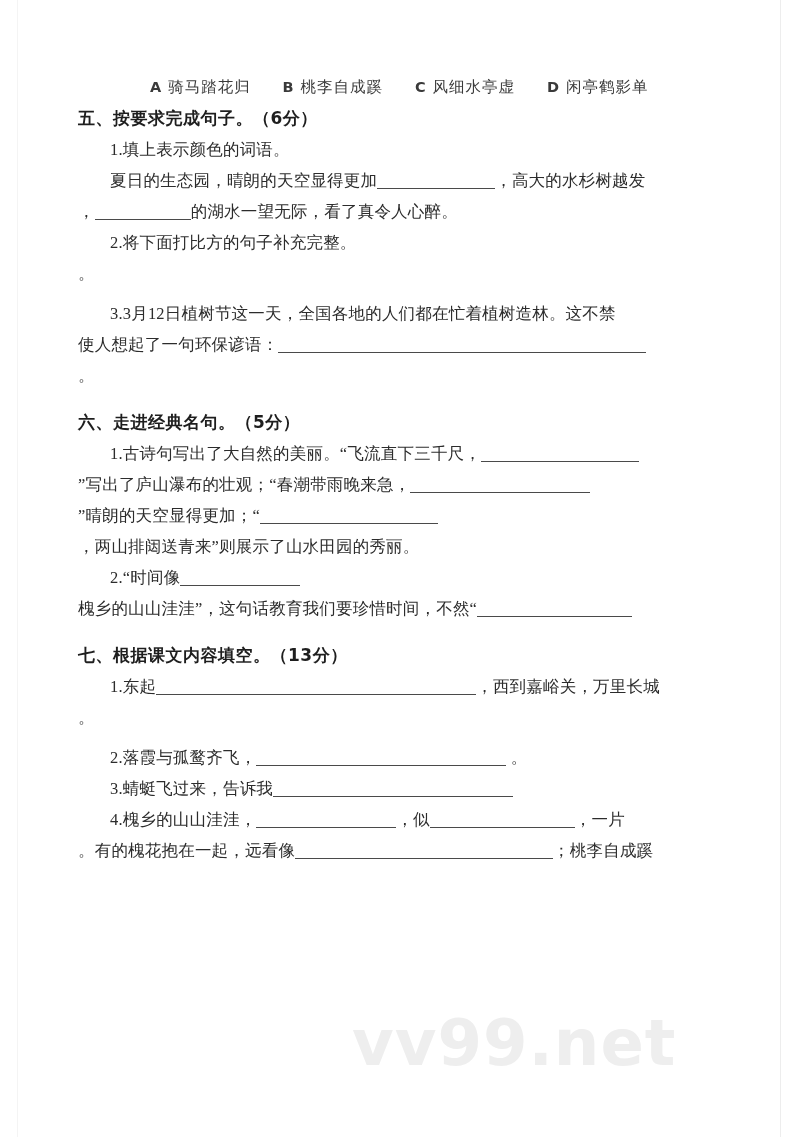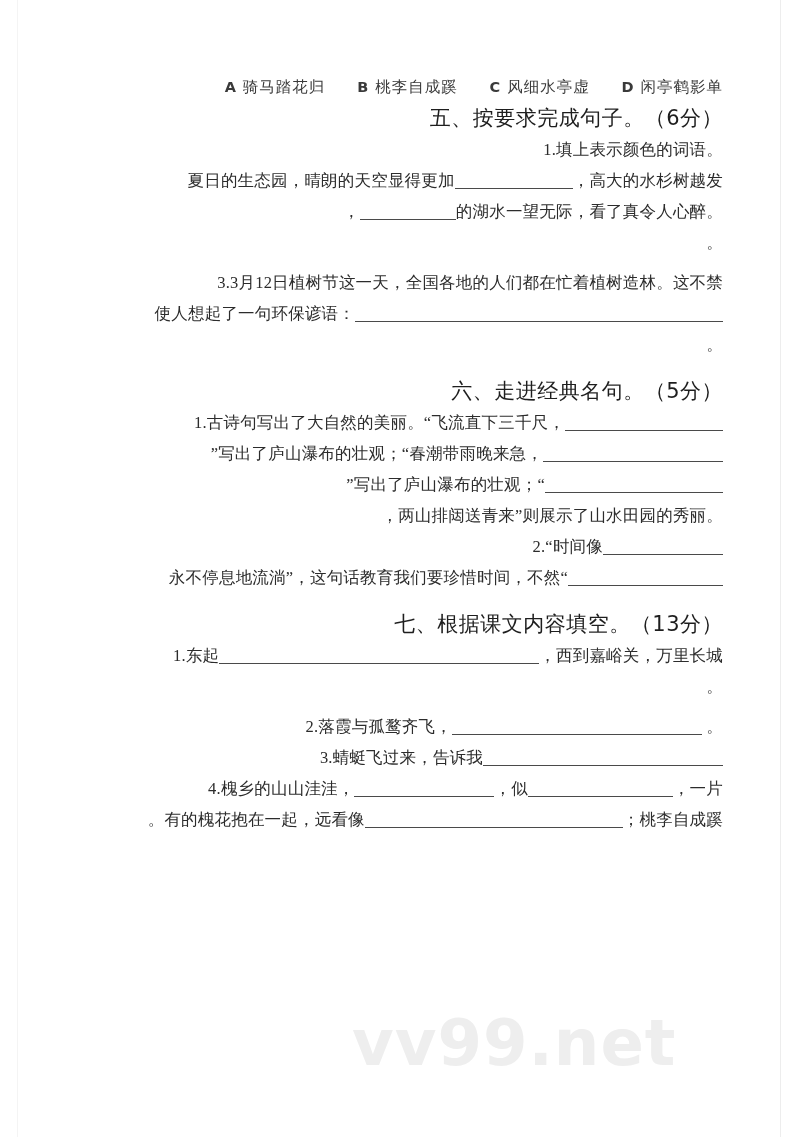--- a/index.html
+++ b/index.html
@@ -54,21 +54,20 @@
     color: #eeeeee;
     user-select: none;
     white-space: nowrap;
   }
   
   .content {
     position: absolute;
     left: 78px;
     top: 72px;
     width: 645px;
-    text-align: right;
   }
   .line {
     position: relative;
     color: #2c2c2c;
     font-size: 16.5px;
     line-height: 31px;
     white-space: nowrap;
     letter-spacing: 0.2px;
   }
   .ln-mc {
@@ -79,22 +78,22 @@
     color: #3a3a3a;
   }
   .ln-mc .opt-letter {
     font-family: "DejaVu Sans", sans-serif;
     font-weight: bold;
     font-size: 14.5px;
   }
   .ln-mc .opt-gap { display: inline-block; width: 20px; }
   .heading {
     font-family: "DejaVu Sans", "Liberation Sans", sans-serif;
-    font-weight: normal;
-    font-size: 21px;
+    font-weight: bold;
+    font-size: 17px;
     color: #1e1e1e;
     letter-spacing: 0.5px;
   }
   .indent { padding-left: 32px; }
   .hang { padding-left: 0px; }
   
   .blank {
     display: inline-block;
     border-bottom: 1.4px solid #4a4a4a;
     vertical-align: -3px;
@@ -147,20 +146,21 @@
       <div class="line indent">1.填上表示颜色的词语。</div>
 
       <div class="line indent">
         <span>夏日的生态园，晴朗的天空显得更加</span><span class="blank" style="width:118px"></span><span>，高大的水杉树越发</span>
       </div>
 
       <div class="line hang">
         <span>，</span><span class="blank" style="width:96px"></span><span>的湖水一望无际，看了真令人心醉。</span>
       </div>
 
+      <div class="line indent">2.将下面打比方的句子补充完整。</div>
 
 
       <div class="line lone-period">。</div>
 
       <div class="gap-sm"></div>
 
       <div class="line indent">
         <span>3.3月12日植树节这一天，全国各地的人们都在忙着植树造林。这不禁</span>
       </div>
 
@@ -176,31 +176,31 @@
 
       <div class="line indent">
         <span>1.古诗句写出了大自然的美丽。“飞流直下三千尺，</span><span class="blank" style="width:158px"></span>
       </div>
 
       <div class="line hang">
         <span>”写出了庐山瀑布的壮观；“春潮带雨晚来急，</span><span class="blank" style="width:180px"></span>
       </div>
 
       <div class="line hang">
-        <span>”写出了庐山瀑布的壮观；“</span><span class="blank" style="width:178px"></span>
+        <span>”晴朗的天空显得更加；“</span><span class="blank" style="width:178px"></span>
       </div>
 
       <div class="line hang">，两山排闼送青来”则展示了山水田园的秀丽。</div>
 
       <div class="line indent">
         <span>2.“时间像</span><span class="blank" style="width:120px"></span>
       </div>
 
       <div class="line hang">
-        <span>永不停息地流淌”，这句话教育我们要珍惜时间，不然“</span><span class="blank" style="width:155px"></span>
+        <span>槐乡的山山洼洼”，这句话教育我们要珍惜时间，不然“</span><span class="blank" style="width:155px"></span>
       </div>
 
 
       <div class="gap-md"></div>
 
       <div class="line heading">七、根据课文内容填空。（13分）</div>
 
       <div class="line indent">
         <span>1.东起</span><span class="blank" style="width:320px"></span><span>，西到嘉峪关，万里长城</span>
       </div>

